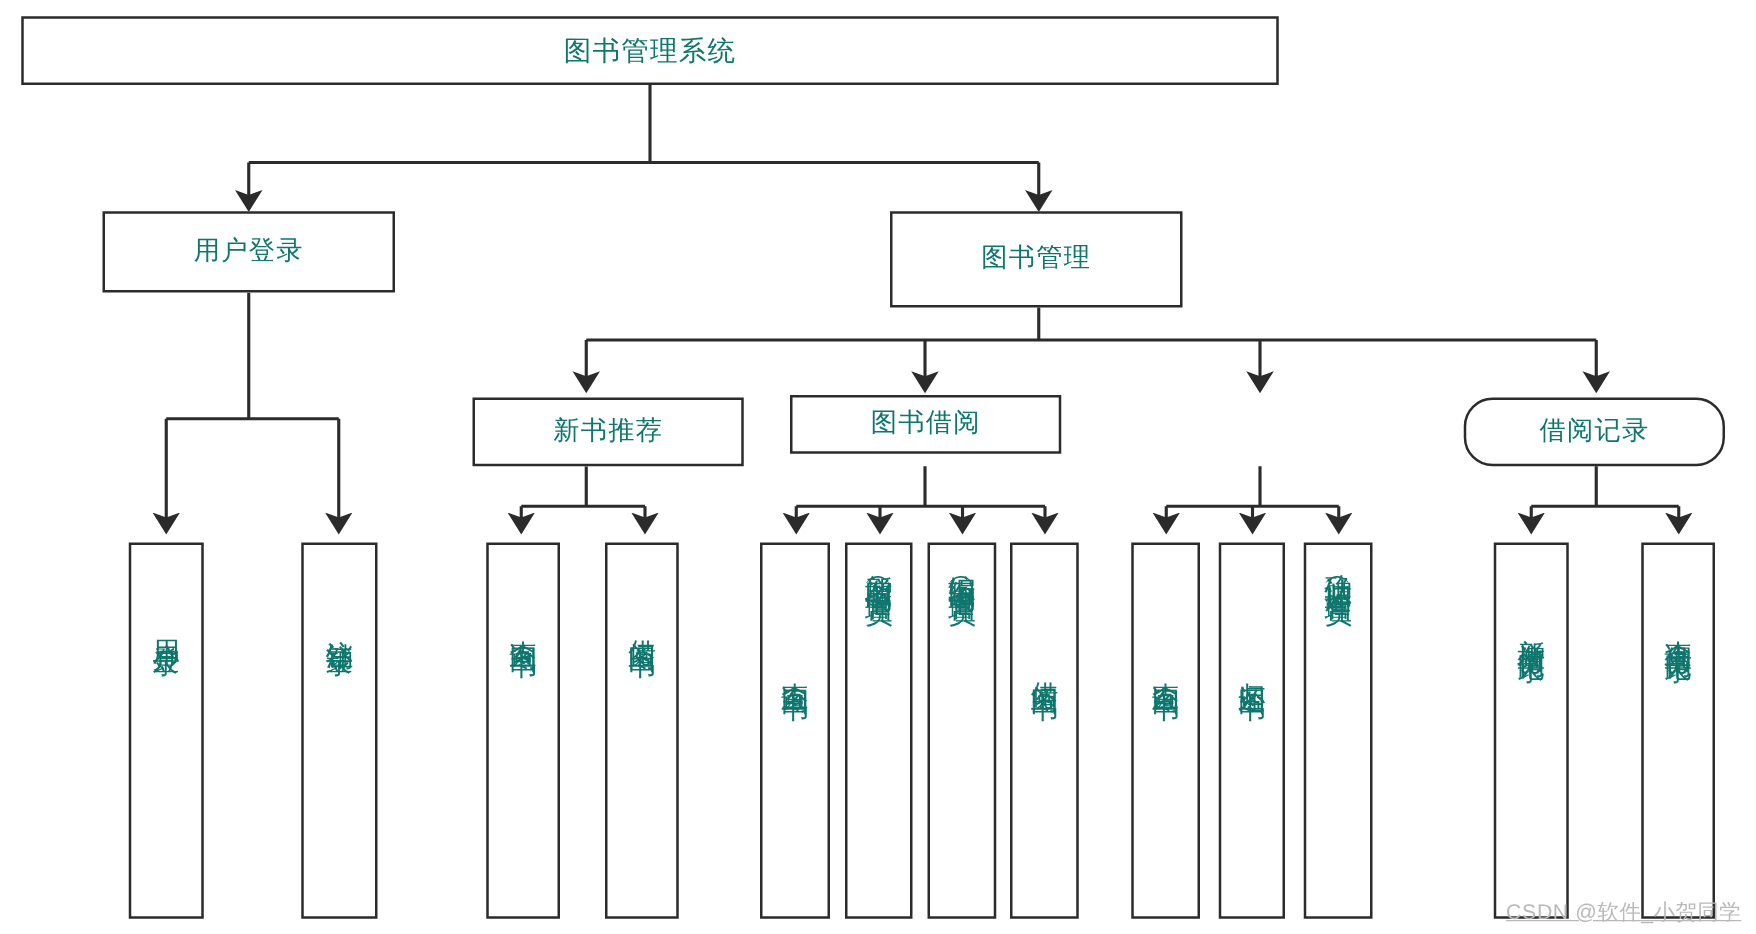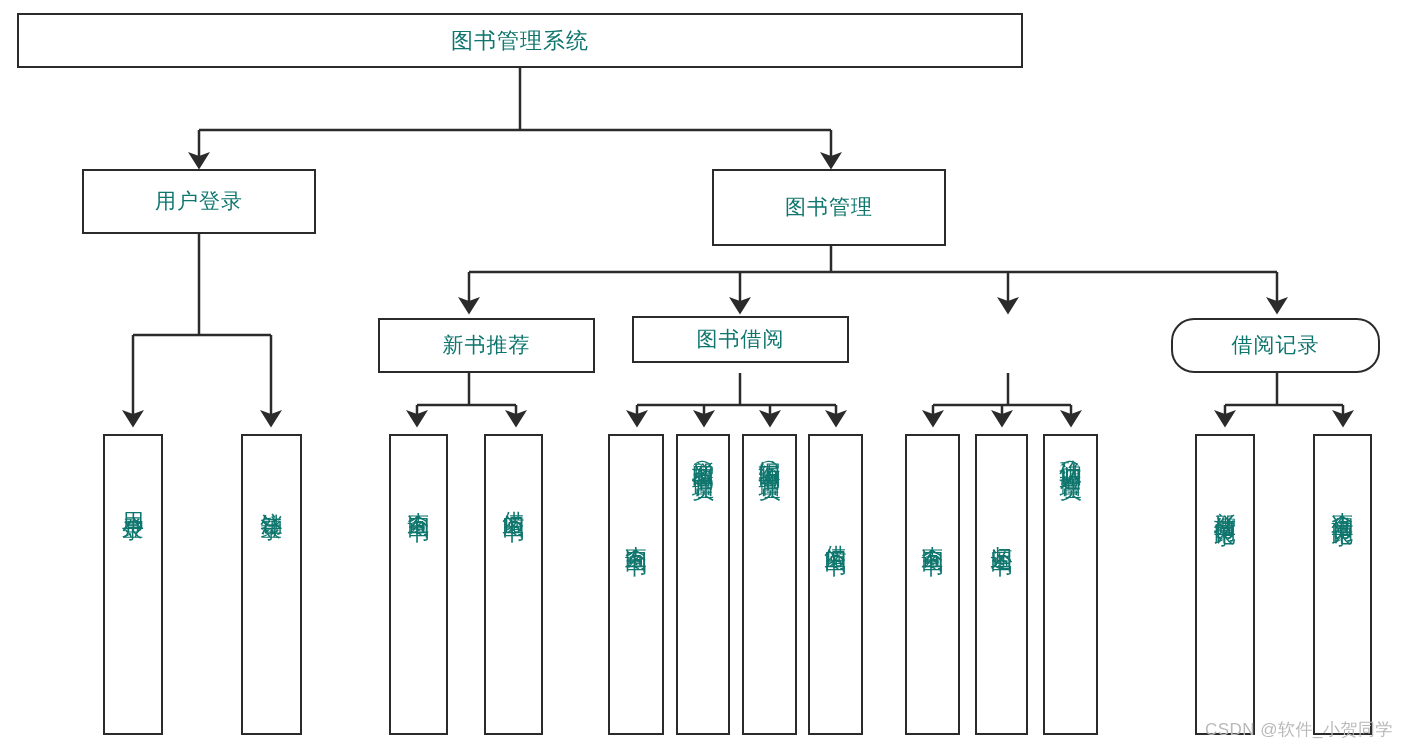--- a/index.html
+++ b/index.html
@@ -67,20 +67,21 @@
   .node.root .node-label { font-size: 22px; }
   .watermark {
     position: absolute;
     right: 12px;
     bottom: 6px;
     font-size: 17px;
     color: #b9b9b9;
     letter-spacing: 0.5px;
     z-index: 3;
     white-space: nowrap;
+    text-decoration: underline;
   }
 </style>
 </head>
 <body>
 
 <div id="diagram-root">
 
   <svg id="wires" viewBox="0 0 1405 747">
     <defs>
       <marker id="arrowhead" markerWidth="11" markerHeight="11" refX="3.2" refY="5" orient="auto" markerUnits="strokeWidth">

